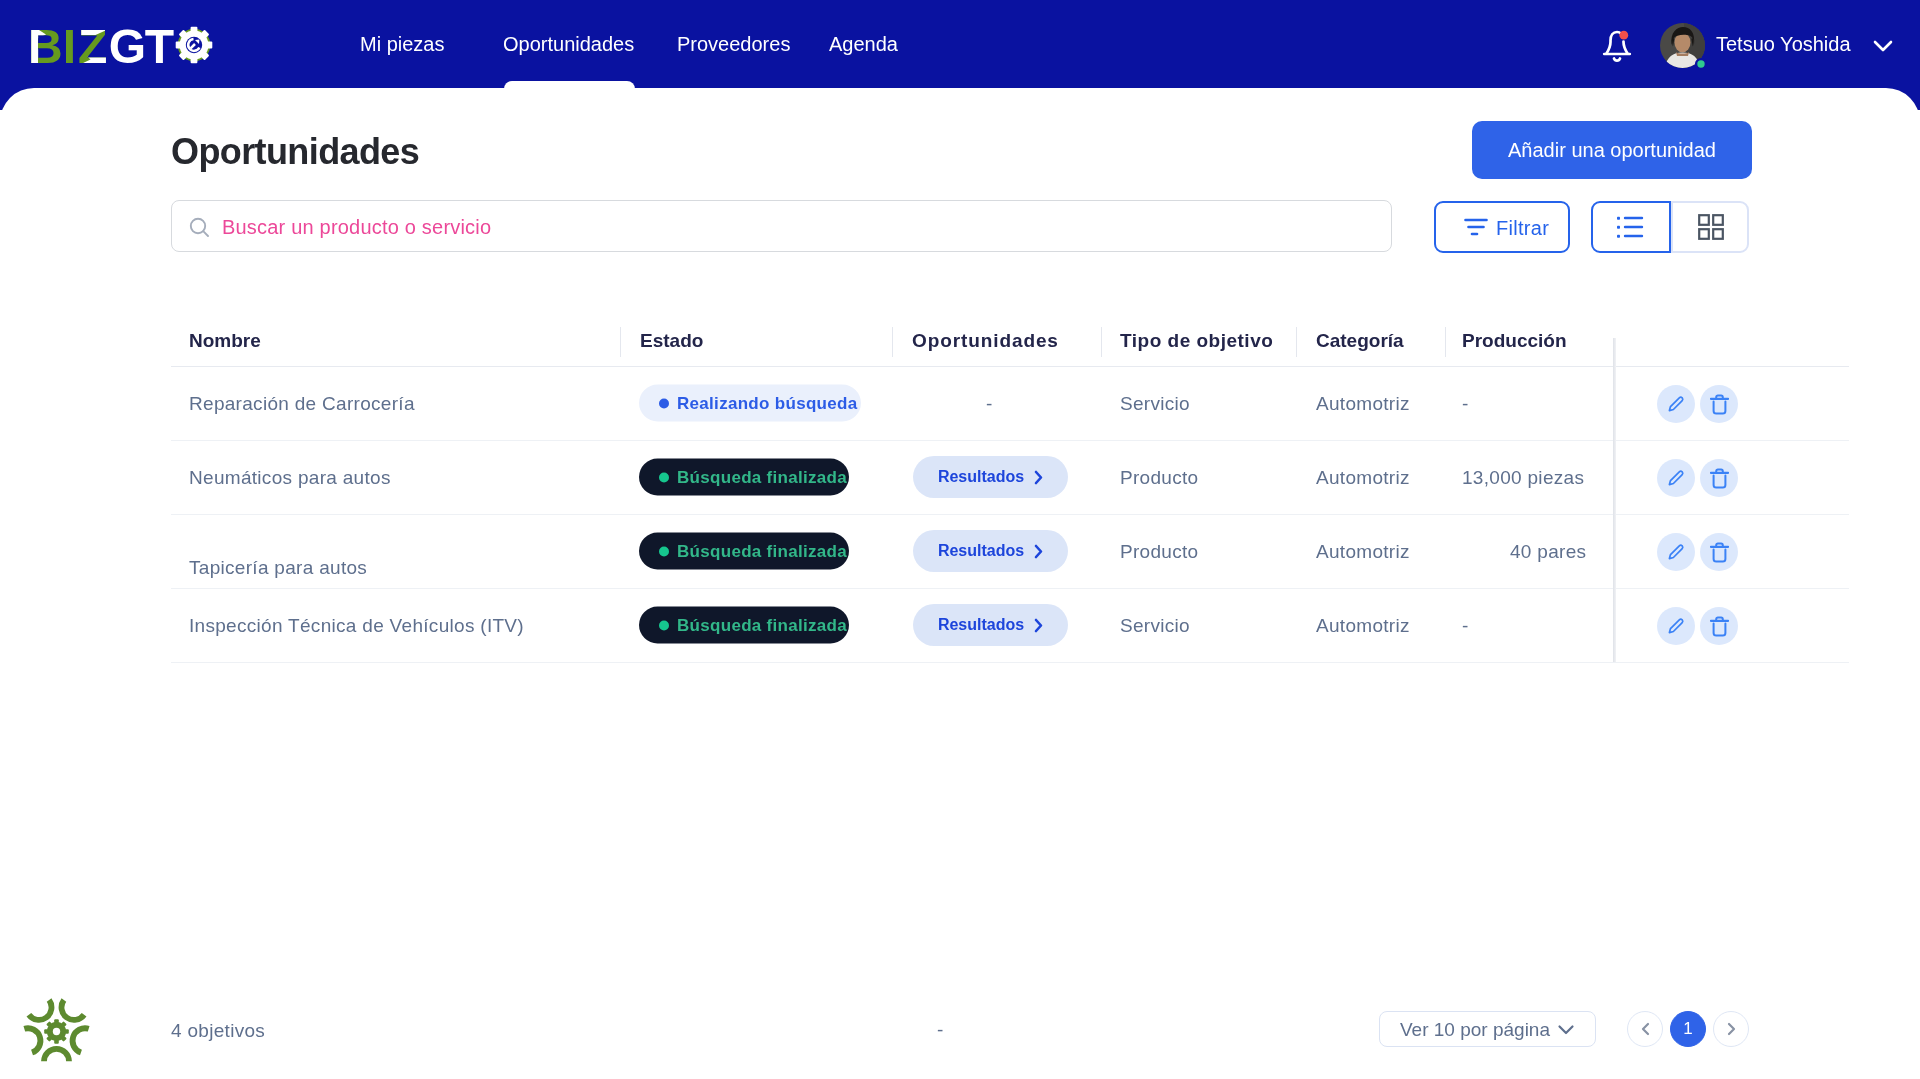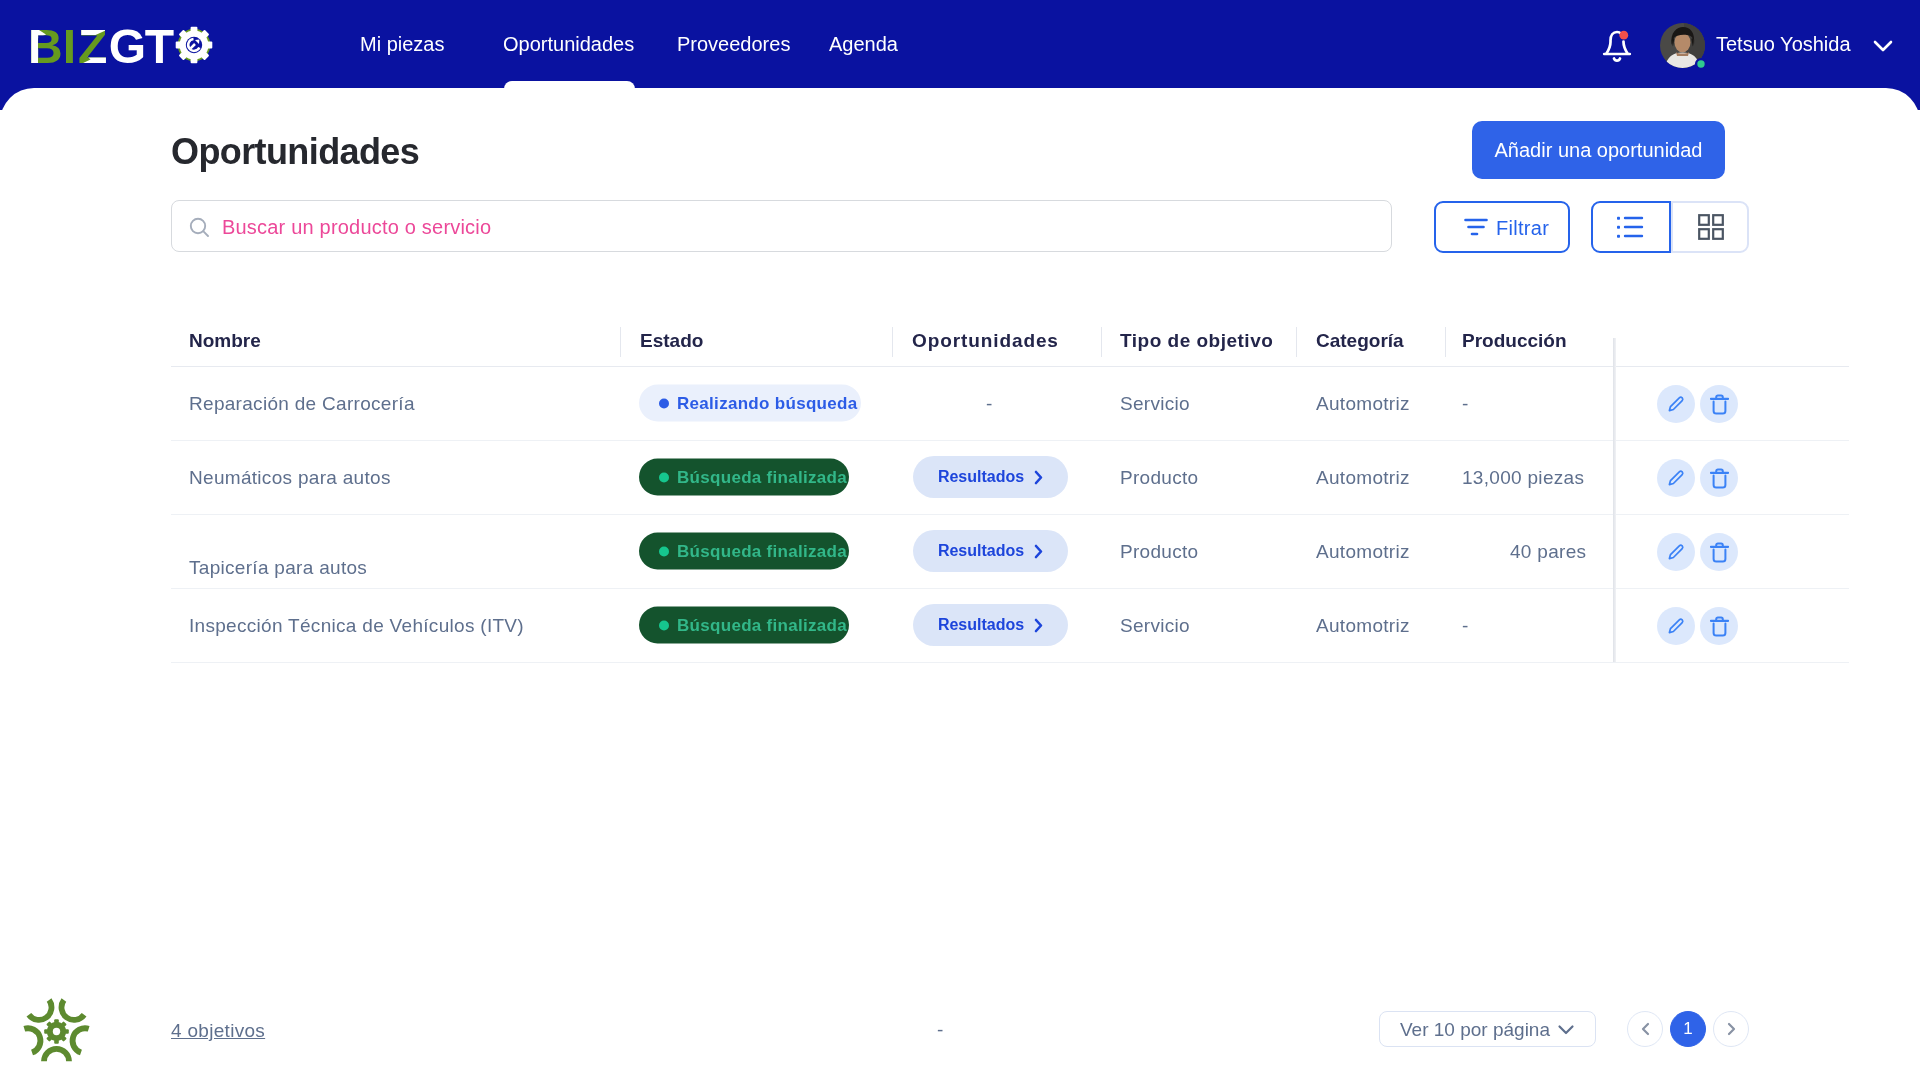--- a/index.html
+++ b/index.html
@@ -11,21 +11,21 @@
   #tab { position:absolute; left:504px; top:81px; width:131px; height:20px; background:#fff; border-radius:8px 8px 0 0; }
   .nav { position:absolute; top:44px; transform:translateY(-50%); color:#fff; font-size:20px; }
   .hdrcell { position:absolute; top:341px; transform:translateY(-50%); font-size:19px; font-weight:bold; color:#23254a; }
   .cell { position:absolute; font-size:19px; color:#5e6f8d; transform:translateY(-50%); white-space:nowrap; letter-spacing:0.3px; }
   .rowline { position:absolute; left:171px; width:1678px; height:1px; background:#eef1f5; }
   .hsep { position:absolute; top:327px; height:30px; width:1px; background:#e4e7ee; }
   .pill { position:absolute; transform:translateY(-50%); height:37px; border-radius:19px; font-size:17px; letter-spacing:0.3px; display:flex; align-items:center;font-weight:bold; }
   .pill .dot { width:10px; height:10px; border-radius:50%; margin-left:20px; margin-right:8px; }
   .pill-blue { background:#eaf0fc; color:#2c5ce6; }
   .pill-blue .dot { background:#2c5ce6; }
-  .pill-green { background:#14532d; color:#32b789; }
+  .pill-green { background:#0f172a; color:#32b789; }
   .pill-green .dot { background:#16c68e; }
   .res { position:absolute; left:913px; transform:translateY(-50%); width:155px; height:42px; border-radius:21px; background:#dbe5f8; color:#1d45db; font-size:16px; font-weight:bold; display:flex; align-items:center; justify-content:center; gap:10px; }
   .iconbtn { position:absolute; width:38px; height:38px; border-radius:50%; background:#dce8fc; transform:translateY(-50%); display:flex; align-items:center; justify-content:center; }
   .pagebtn { position:absolute; top:1011px; width:36px; height:36px; border-radius:50%; border:1px solid #dfe7f5; background:#fff; display:flex; align-items:center; justify-content:center; }
 </style>
 </head>
 <body>
 <div id="app">
   <div id="header"></div>
   <div id="tab"></div>
@@ -111,21 +111,21 @@
     <circle cx="9" cy="9" r="4.9" fill="#2fca8e" stroke="#0a12a0" stroke-width="2.4"></circle>
   </svg>
 
   <span class="nav" style="left:1716px;">Tetsuo Yoshida</span>
   <svg class="abs" style="left:1872px; top:39px;" width="22" height="14" viewBox="0 0 22 14">
     <polyline points="3,3 11,11 19,3" fill="none" stroke="#fff" stroke-width="2.6" stroke-linecap="round" stroke-linejoin="round"></polyline>
   </svg>
 
   <div class="abs" style="left:171px; top:134px; font-size:36px; font-weight:bold; color:#26282e; letter-spacing:-0.6px; line-height:36px;">Oportunidades</div>
 
-  <div class="abs" style="left:1472px; top:121px; width:253px; height:58px; background:#2f63e8; border-radius:10px; color:#fff; font-size:20px; display:flex; align-items:center; justify-content:center;">Añadir una oportunidad</div>
+  <div class="abs" style="left:1472px; top:121px; width:280px; height:58px; background:#2f63e8; border-radius:10px; color:#fff; font-size:20px; display:flex; align-items:center; justify-content:center;">Añadir una oportunidad</div>
 
   <div class="abs" style="left:171px; top:200px; width:1221px; height:52px; border:1px solid #d7dade; border-radius:8px;"></div>
   <svg class="abs" style="left:189px; top:217px;" width="21" height="21" viewBox="0 0 21 21">
     <circle cx="9" cy="9" r="7.2" fill="none" stroke="#a5adbb" stroke-width="1.9"></circle>
     <line x1="14.2" y1="14.2" x2="19" y2="19" stroke="#a5adbb" stroke-width="1.9" stroke-linecap="round"></line>
   </svg>
   <span class="cell" style="left:222px; top:227px; font-size:20px; color:#ec4899; letter-spacing:0.2px;">Buscar un producto o servicio</span>
 
   <div class="abs" style="left:1434px; top:201px; width:136px; height:52px; border:2px solid #2563eb; border-radius:9px;"></div>
   <svg class="abs" style="left:1464px; top:217px;" width="24" height="20" viewBox="0 0 24 20">
@@ -293,21 +293,21 @@
       <use href="#et" transform="rotate(45)"></use>
       <use href="#et" transform="rotate(90)"></use>
       <use href="#et" transform="rotate(135)"></use>
       <use href="#et" transform="rotate(180)"></use>
       <use href="#et" transform="rotate(225)"></use>
       <use href="#et" transform="rotate(270)"></use>
       <use href="#et" transform="rotate(315)"></use>
       <circle r="3.7" fill="#fff"></circle>
     </g>
   </svg>
-  <span class="cell" style="left:171px; top:1031px;text-decoration:underline;">4 objetivos</span>
+  <span class="cell" style="left:171px; top:1031px;">4 objetivos</span>
   <span class="cell" style="left:937px; top:1030px;">-</span>
 
   <div class="abs" style="left:1379px; top:1011px; width:217px; height:36px; border:1px solid #dbe3f3; border-radius:8px;"></div>
   <span class="cell" style="left:1400px; top:1030px; color:#5e6f8d; letter-spacing:0;">Ver 10 por página</span>
   <svg class="abs" style="left:1557px; top:1024px;" width="18" height="12" viewBox="0 0 18 12">
     <polyline points="2.5,2.5 9,9 15.5,2.5" fill="none" stroke="#5e6f8d" stroke-width="2.2" stroke-linecap="round" stroke-linejoin="round"></polyline>
   </svg>
 
   <div class="pagebtn" style="left:1627px;">
     <svg width="9" height="14" viewBox="0 0 9 14">

